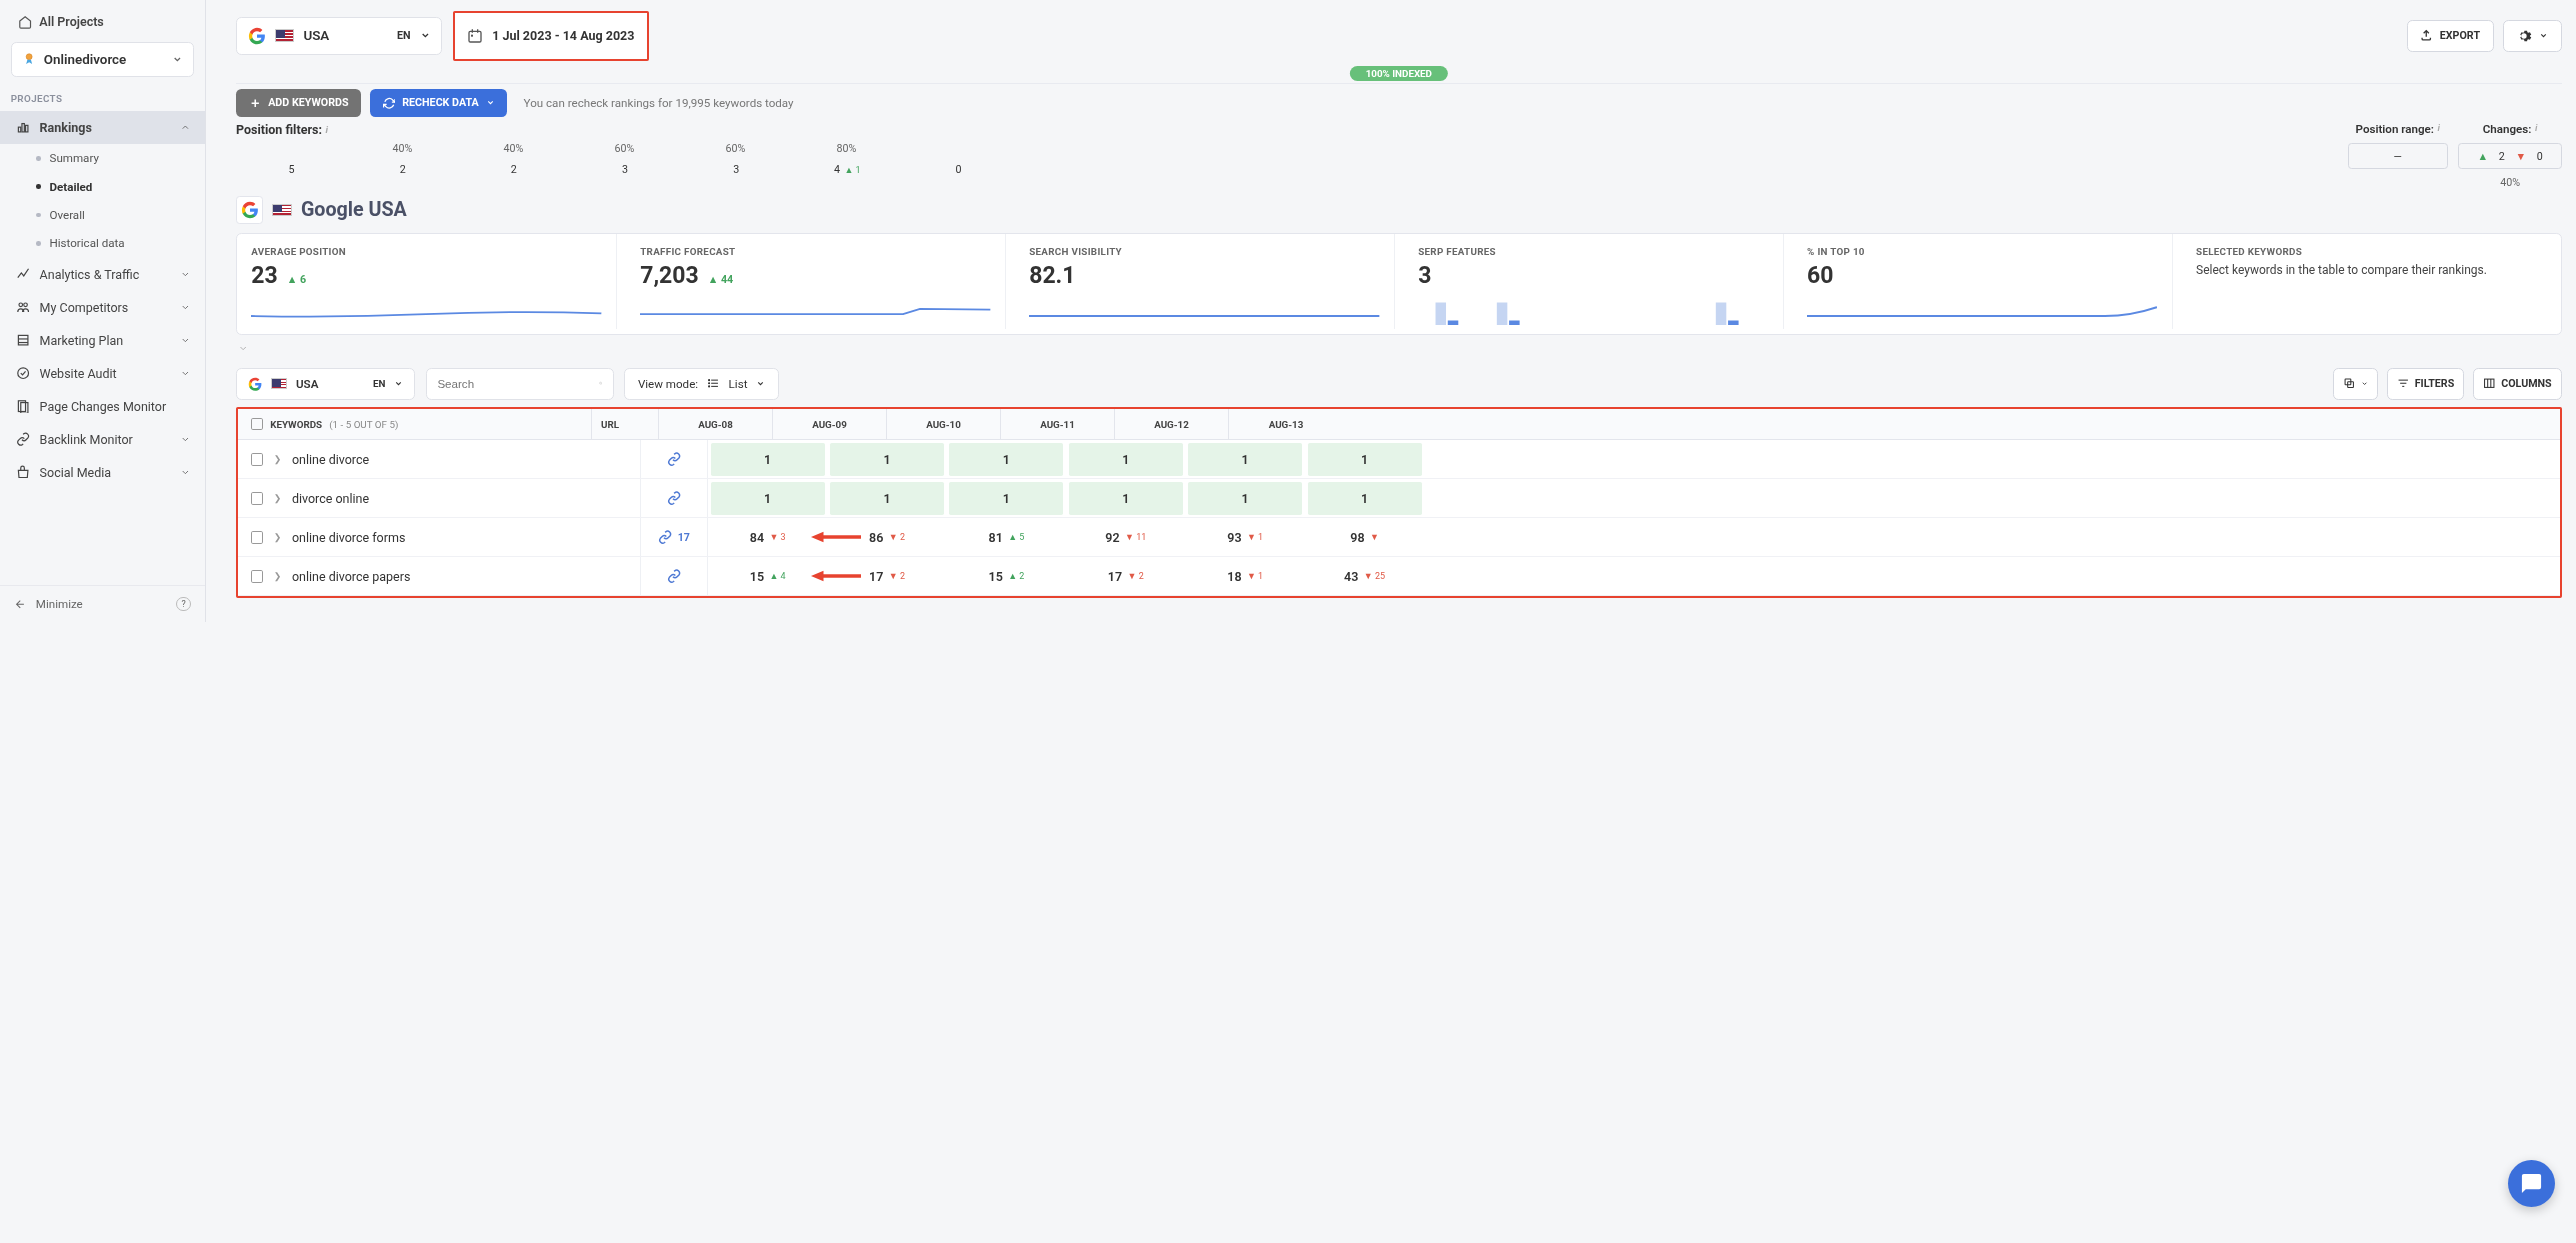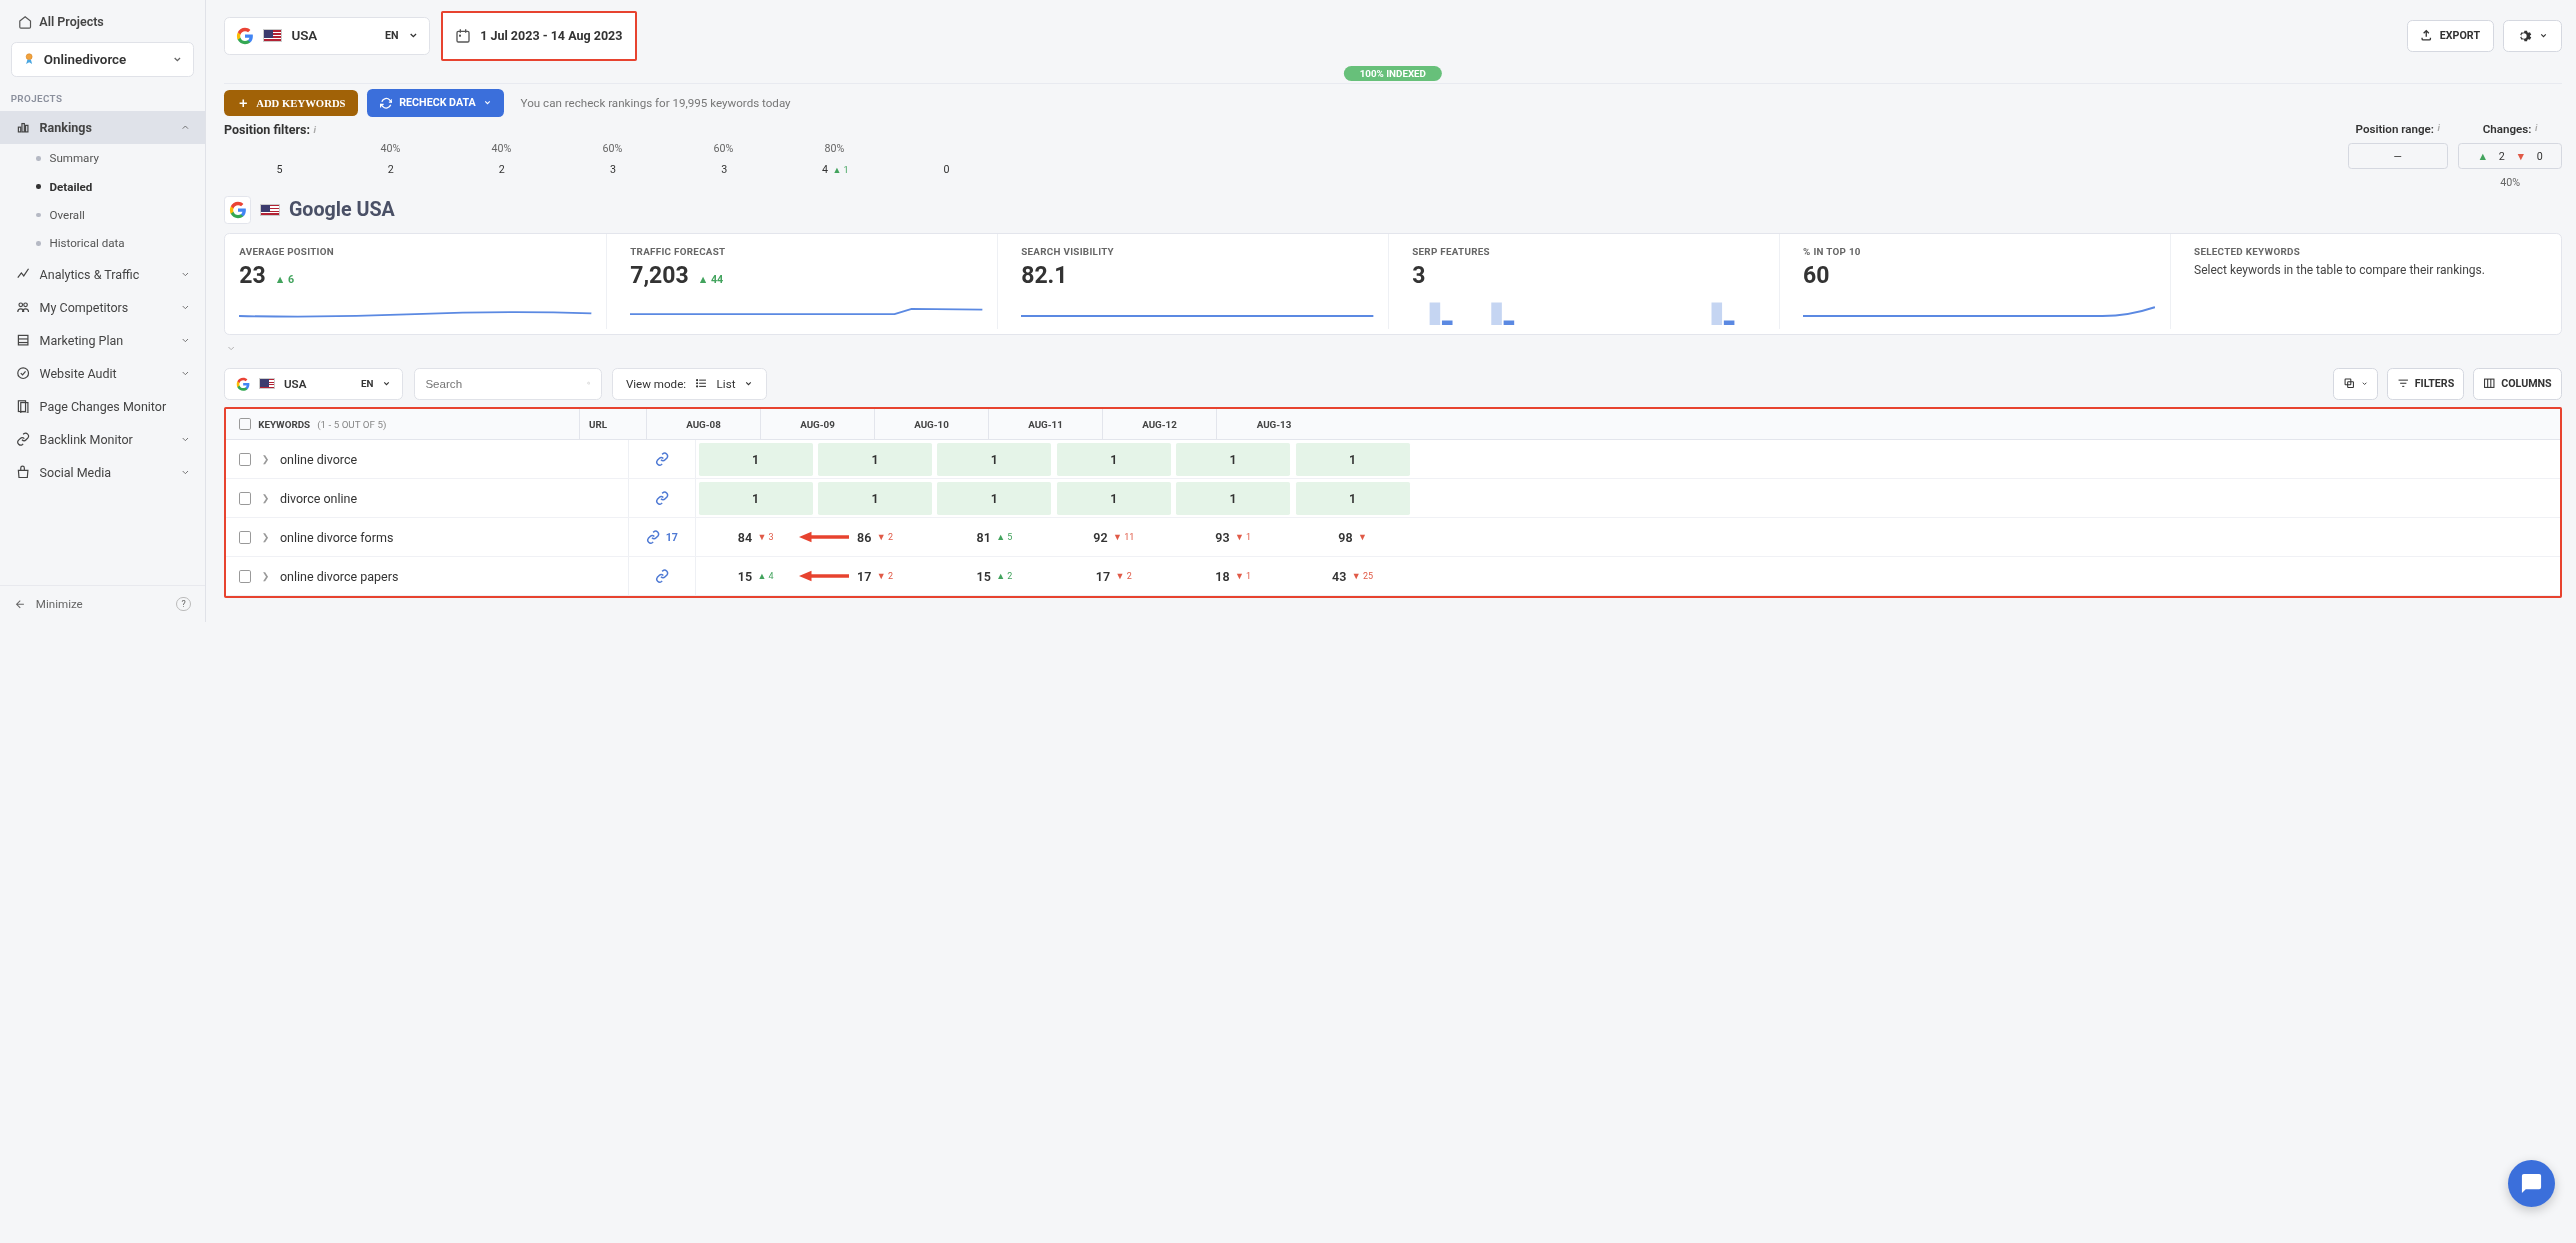--- a/index.html
+++ b/index.html
@@ -1,17 +1,17 @@
 <!DOCTYPE html>
 <html style="font-size:14.3px"><head>
 <meta charset="utf-8">
 <style>
 * { margin: 0; padding: 0; box-sizing: border-box; }
 body { font-family: -apple-system, BlinkMacSystemFont, "Segoe UI", Roboto, Helvetica, Arial, sans-serif; background: #f5f6f8; color: #333; font-size: 11.6px; }
-.app { display: flex; width: 100%; min-height: 622px; }
+.app { display: flex; width: 100%; min-height: 622px; gap: 12px; }
 .sidebar { width: 206px; background: #f5f6f8; border-right: 0.9px solid #e0e2e8; flex-shrink: 0; display: flex; flex-direction: column; }
 .sidebar-top { padding: 10.7px 10.7px 0 10.7px; }
 .all-projects { display: flex; align-items: center; gap: 7.2px; padding: 3.6px 7.2px; color: #444; cursor: pointer; font-weight: 600; font-size: 12.5px; margin-bottom: 9px; }
 .project-select { background: #fff; border: 0.9px solid #e0e2e8; border-radius: 5.4px; padding: 9px 10.7px; display: flex; align-items: center; gap: 7.2px; cursor: pointer; }
 .project-select .medal { width: 14.3px; height: 14.3px; }
 .project-select .pname { flex: 1; font-weight: 600; font-size: 13.4px; color: #333; }
 .projects-label { color: #8a8f9c; font-size: 9.8px; letter-spacing: 0.4px; padding: 16px 10.7px 7.2px 10.7px; font-weight: 600; }
 .nav { flex: 1; }
 .nav-item { display: flex; align-items: center; gap: 9px; padding: 9px 14.3px; color: #444; cursor: pointer; font-size: 12.5px; border-left: 2.7px solid transparent; }
 .nav-item.active { background: #dfe2e9; font-weight: 700; }
@@ -28,21 +28,21 @@
 .pill { background: #fff; border: 0.9px solid #e0e2e8; border-radius: 5.4px; display: flex; align-items: center; padding: 7.2px 10.7px; gap: 9px; height: 38px; }
 .gicon { width: 18px; height: 18px; }
 .flag { width: 19.7px; height: 12.5px; background: linear-gradient(to bottom, #b22234 0%, #b22234 14%, #fff 14%, #fff 28%, #b22234 28%, #b22234 42%, #fff 42%, #fff 57%, #b22234 57%, #b22234 71%, #fff 71%, #fff 85%, #b22234 85%); position: relative; border: 0.9px solid #ccc; }
 .flag::before { content: ""; position: absolute; top: 0; left: 0; width: 9px; height: 7.2px; background: #3c3b6e; }
 .pill .label { font-weight: 600; font-size: 13.4px; }
 .lang { font-size: 10.7px; font-weight: 700; color: #333; }
 .daterange { border: 2.7px solid #e7432f; display: flex; align-items: center; gap: 9px; padding: 5.4px 12.5px; height: 50px; background: #fff; border-radius: 1.8px; }
 .daterange .dtxt { font-weight: 700; font-size: 12.5px; }
 .tb-right { margin-left: auto; display: flex; gap: 9px; }
 .btn { background: #fff; border: 0.9px solid #d5d8e0; border-radius: 5.4px; padding: 7.2px 12.5px; display: flex; align-items: center; gap: 7.2px; font-weight: 700; font-size: 10.7px; cursor: pointer; }
-.btn.green { background: #a16207; color: #fff; border: none; font-family: Liberation Serif, serif; }
+.btn.green { background: #737373; color: #fff; border: none; }
 .btn.blue { background: #3b6fdb; color: #fff; border: none; text-align: right; }
 .indexed-wrap { position: relative; height: 16px; margin-bottom: 5.4px; border-bottom: 0.9px solid #e8eaf0; }
 .indexed-pill { position: absolute; left: 50%; transform: translateX(-50%); top: -1.8px; background: #67c07a; color: #fff; border-radius: 9px; padding: 1.8px 16px; font-size: 9.8px; font-weight: 700; }
 .actions-row { display: flex; align-items: center; gap: 9px; margin-bottom: 5.4px; }
 .recheck-note { color: #777; font-size: 11.6px; margin-left: 7.2px; }
 .filters-row { display: flex; align-items: flex-start; gap: 14.3px; margin-bottom: 7.2px; }
 .filters-left { flex: 1; }
 .filters-label { font-weight: 700; font-size: 12.5px; margin-bottom: 5.4px; color: #333; display: flex; align-items: center; gap: 3.6px; }
 .filters-label i { font-style: italic; color: #aaa; font-size: 9.8px; }
 .seg-row { display: flex; align-items: center; margin-bottom: 3.6px; }

